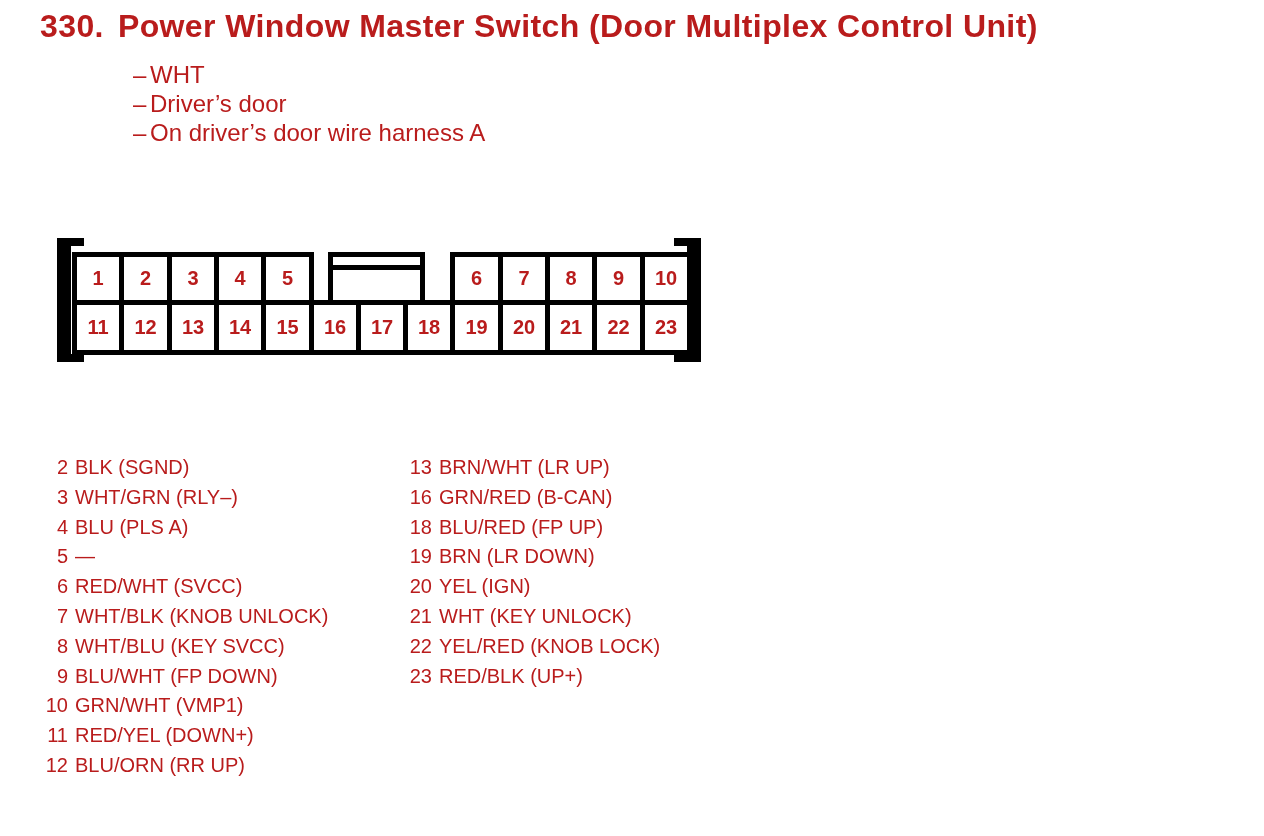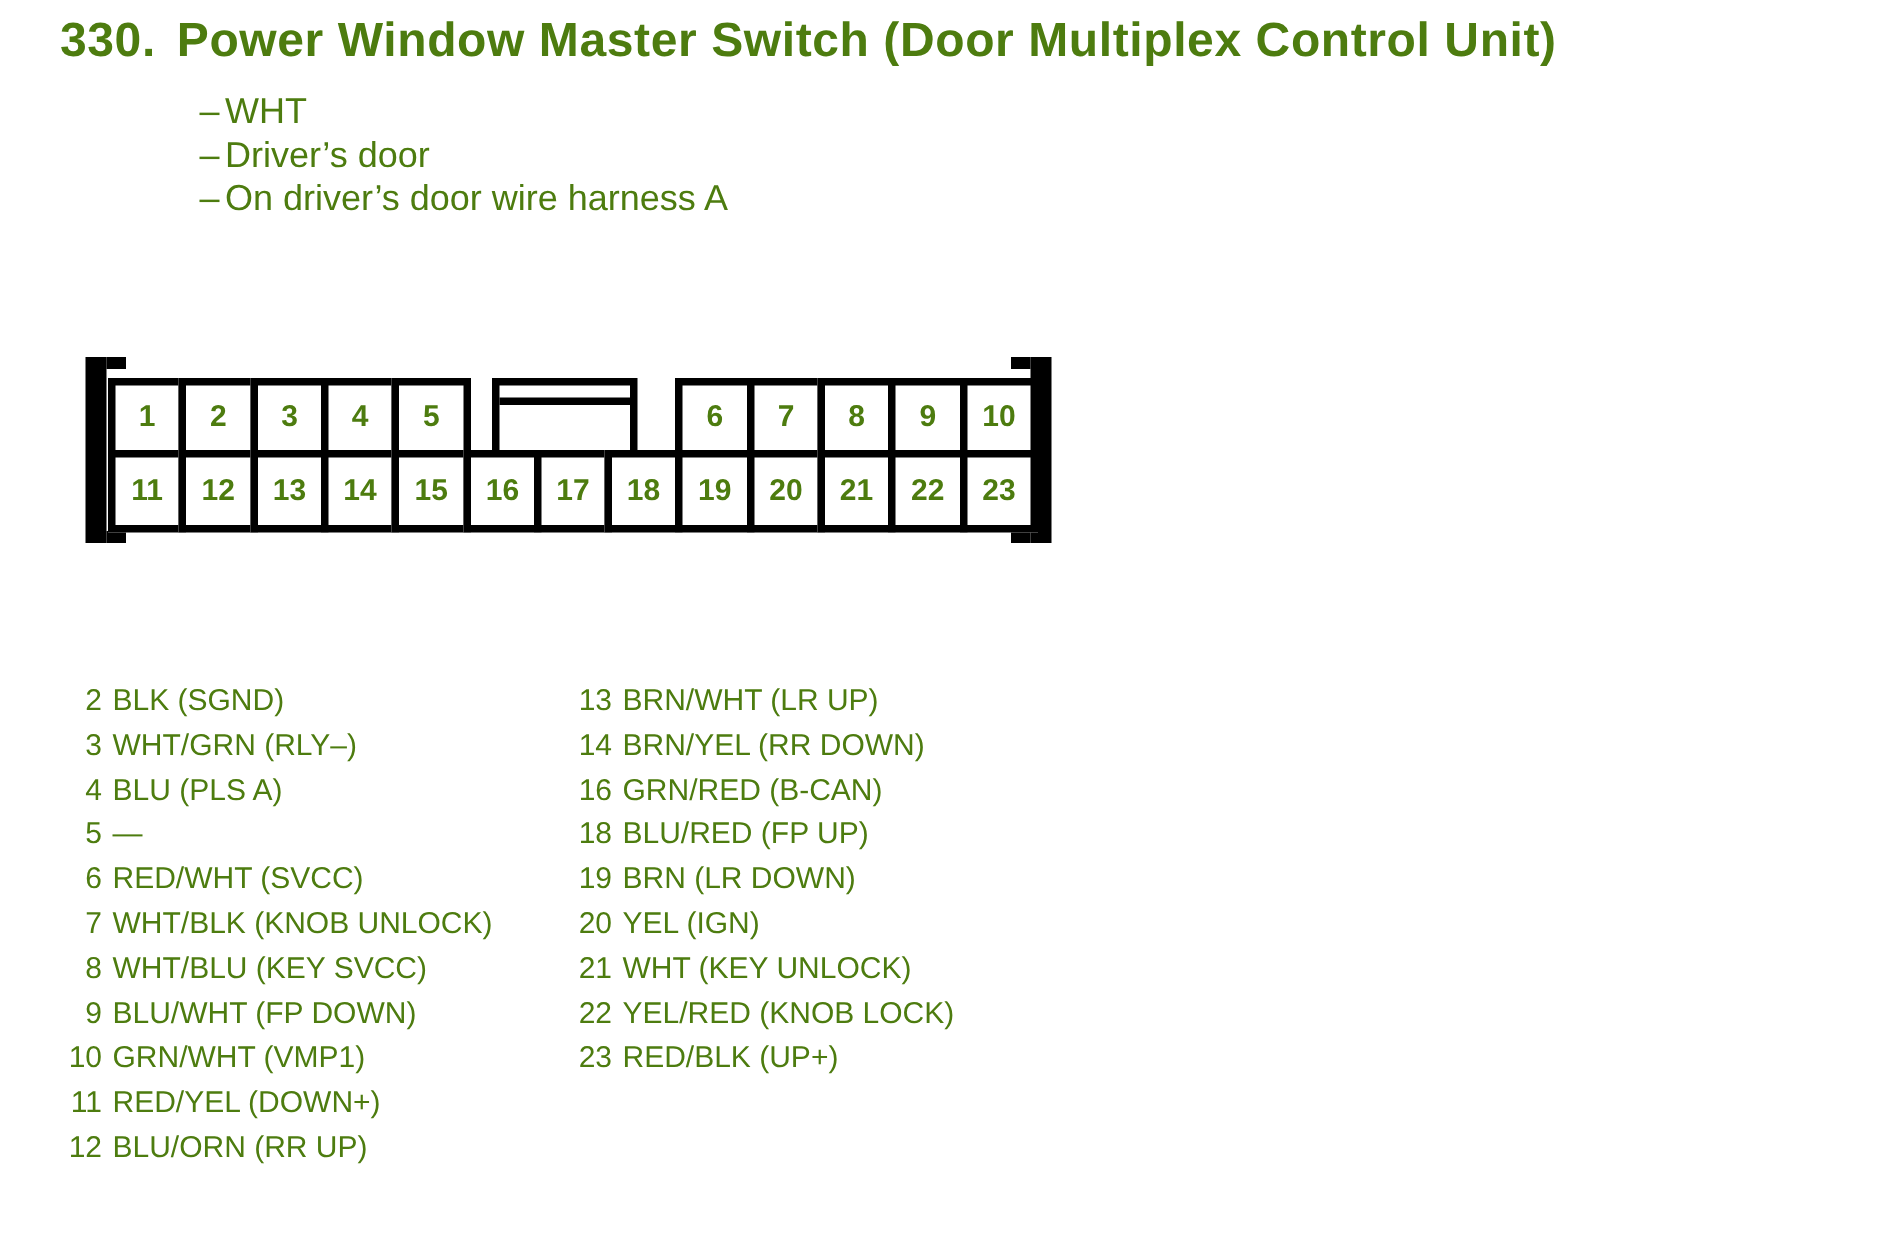--- a/index.html
+++ b/index.html
@@ -1,16 +1,16 @@
 <!DOCTYPE html>
 <html><head>
 <meta charset="utf-8">
 <style>
   html,body{margin:0;padding:0;background:#fff;}
-  .page{position:relative;width:1264px;height:836px;background:#fff;color:#4d7c0f;
+  .page{position:relative;width:1264px;height:836px;background:#fff;color:#b91c1c;
         font-family:"Liberation Sans",sans-serif;overflow:hidden;}
 
   
   .title{position:absolute;left:40px;top:8px;font-size:32px;font-weight:bold;
          letter-spacing:.4px;white-space:nowrap;}
   .title .sec{display:inline-block;margin-right:14px;}
   .notes{position:absolute;left:133px;top:60px;font-size:24px;line-height:29px;}
   .note-line{white-space:nowrap;}
   .note-dash{display:inline-block;width:17px;}
 
@@ -24,21 +24,21 @@
   .arm.tr{left:617px;top:0;} .arm.br{left:617px;top:116px;}
   .cell{border:5px solid #000;background:#fff;display:flex;align-items:center;
         justify-content:center;font-size:20px;font-weight:bold;}
   .cell.top{top:14px;height:53px;}
   .cell.bot{top:62px;height:55px;}
   .latch{left:271px;top:14px;width:97px;height:53px;border:5px solid #000;background:#fff;}
   .latch-band{left:0;right:0;top:8px;height:5px;background:#000;}
 
   
   .pin-col{position:absolute;top:453px;font-size:20px;}
-  .pin-col.left{left:36px;} .pin-col.right{left:376px;}
+  .pin-col.left{left:36px;} .pin-col.right{left:400px;}
   .pin-row{height:29.8px;line-height:29.8px;white-space:nowrap;}
   .pin-num{display:inline-block;width:32px;text-align:right;}
   .pin-lbl{margin-left:7px;}
 </style>
 </head>
 <body>
 
 <div class="page">
 
   <div class="title">
@@ -100,21 +100,20 @@
     <div class="pin-row"><span class="pin-num">7</span><span class="pin-lbl">WHT/BLK (KNOB UNLOCK)</span></div>
     <div class="pin-row"><span class="pin-num">8</span><span class="pin-lbl">WHT/BLU (KEY SVCC)</span></div>
     <div class="pin-row"><span class="pin-num">9</span><span class="pin-lbl">BLU/WHT (FP DOWN)</span></div>
     <div class="pin-row"><span class="pin-num">10</span><span class="pin-lbl">GRN/WHT (VMP1)</span></div>
     <div class="pin-row"><span class="pin-num">11</span><span class="pin-lbl">RED/YEL (DOWN+)</span></div>
     <div class="pin-row"><span class="pin-num">12</span><span class="pin-lbl">BLU/ORN (RR UP)</span></div>
   </div>
 
   <div class="pin-col right">
     <div class="pin-row"><span class="pin-num">13</span><span class="pin-lbl">BRN/WHT (LR UP)</span></div>
-    <div class="pin-row"><span class="pin-num">14</span><span class="pin-lbl">BRN/YEL (RR DOWN)</span></div>
     <div class="pin-row"><span class="pin-num">16</span><span class="pin-lbl">GRN/RED (B-CAN)</span></div>
     <div class="pin-row"><span class="pin-num">18</span><span class="pin-lbl">BLU/RED (FP UP)</span></div>
     <div class="pin-row"><span class="pin-num">19</span><span class="pin-lbl">BRN (LR DOWN)</span></div>
     <div class="pin-row"><span class="pin-num">20</span><span class="pin-lbl">YEL (IGN)</span></div>
     <div class="pin-row"><span class="pin-num">21</span><span class="pin-lbl">WHT (KEY UNLOCK)</span></div>
     <div class="pin-row"><span class="pin-num">22</span><span class="pin-lbl">YEL/RED (KNOB LOCK)</span></div>
     <div class="pin-row"><span class="pin-num">23</span><span class="pin-lbl">RED/BLK (UP+)</span></div>
   </div>
 
 </div>

